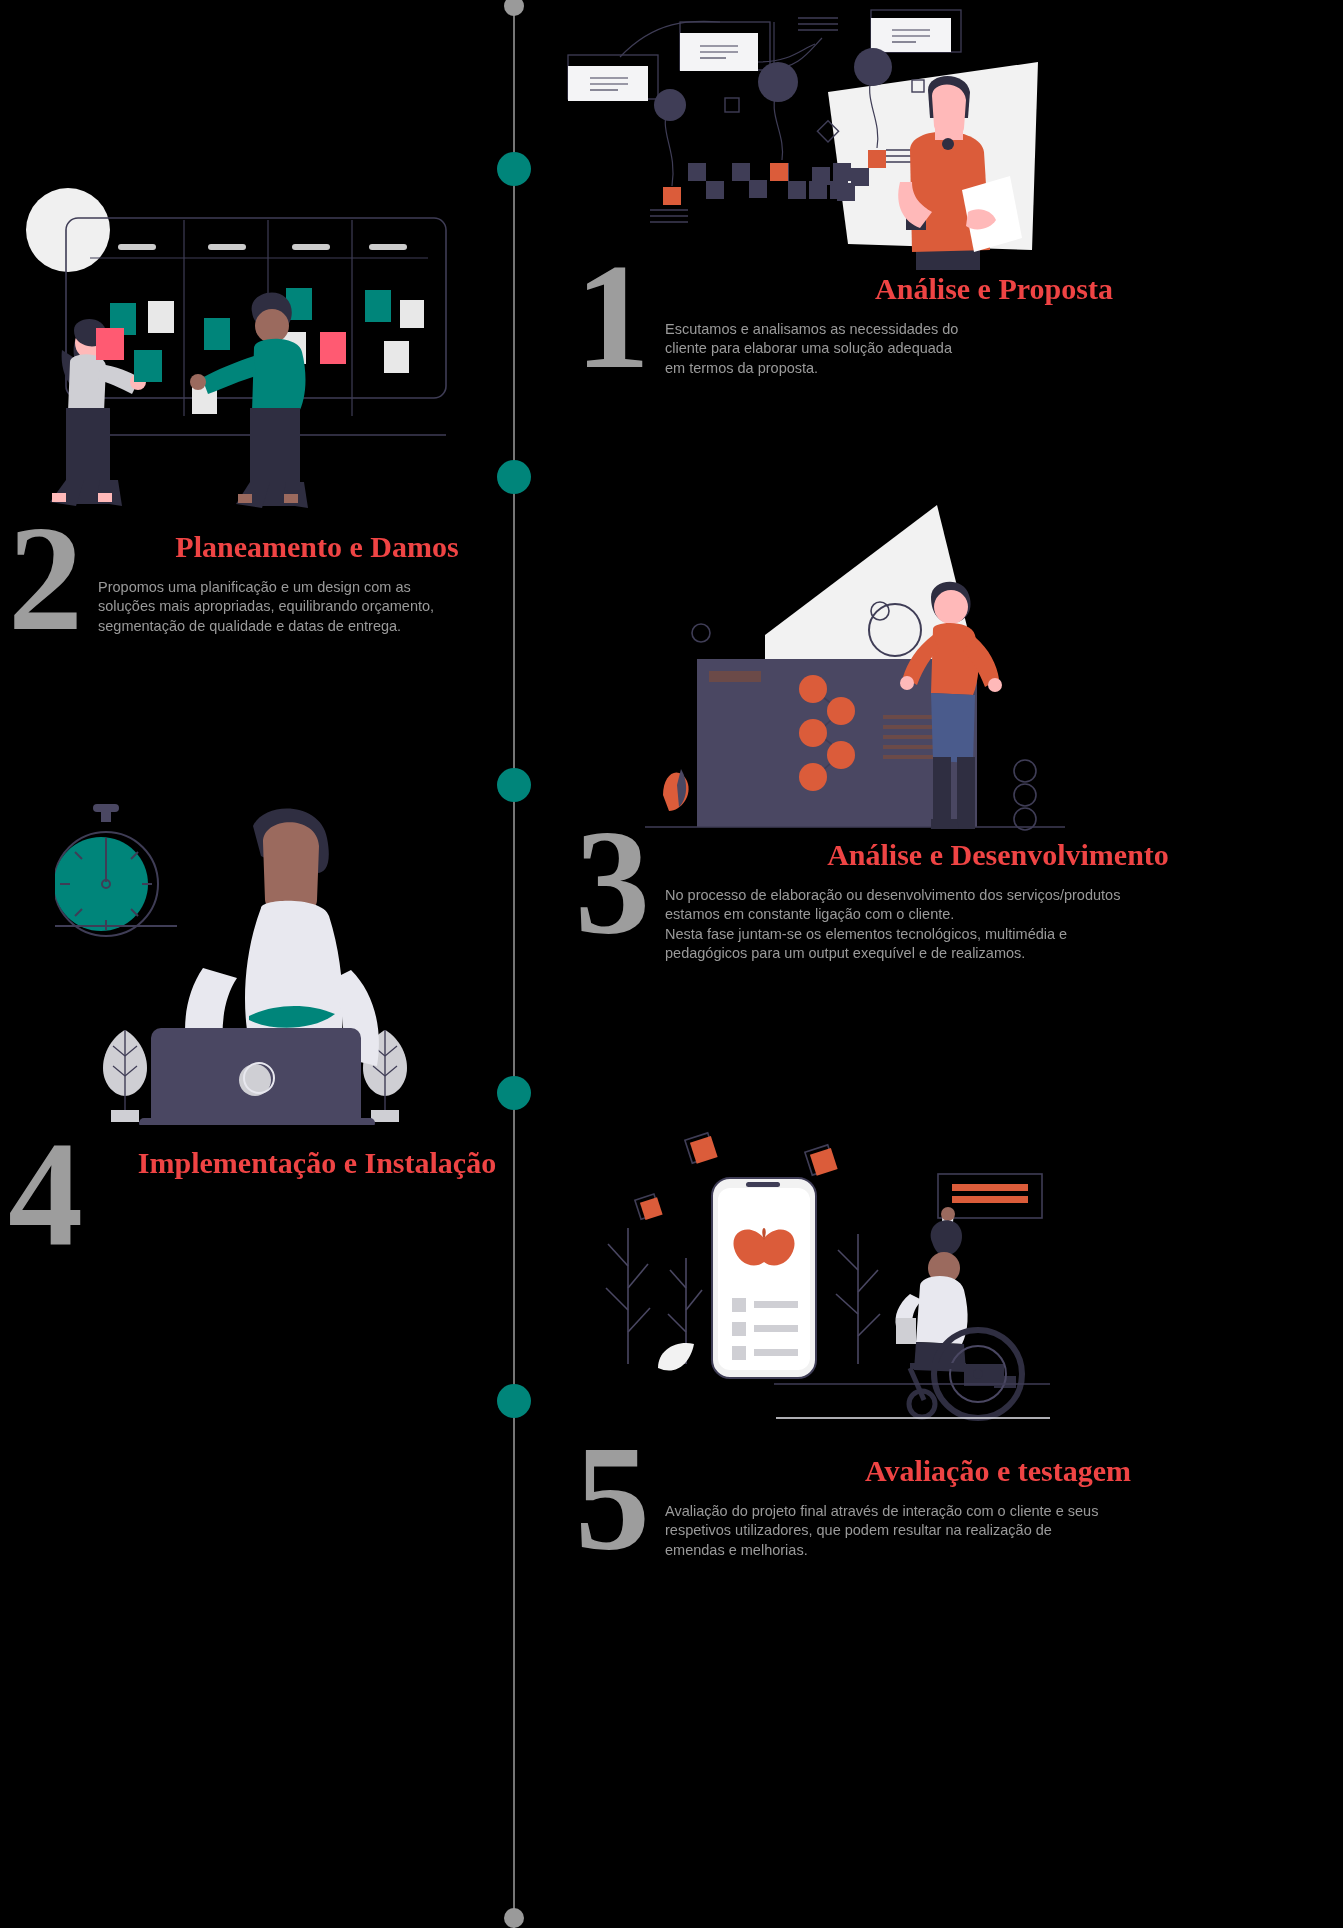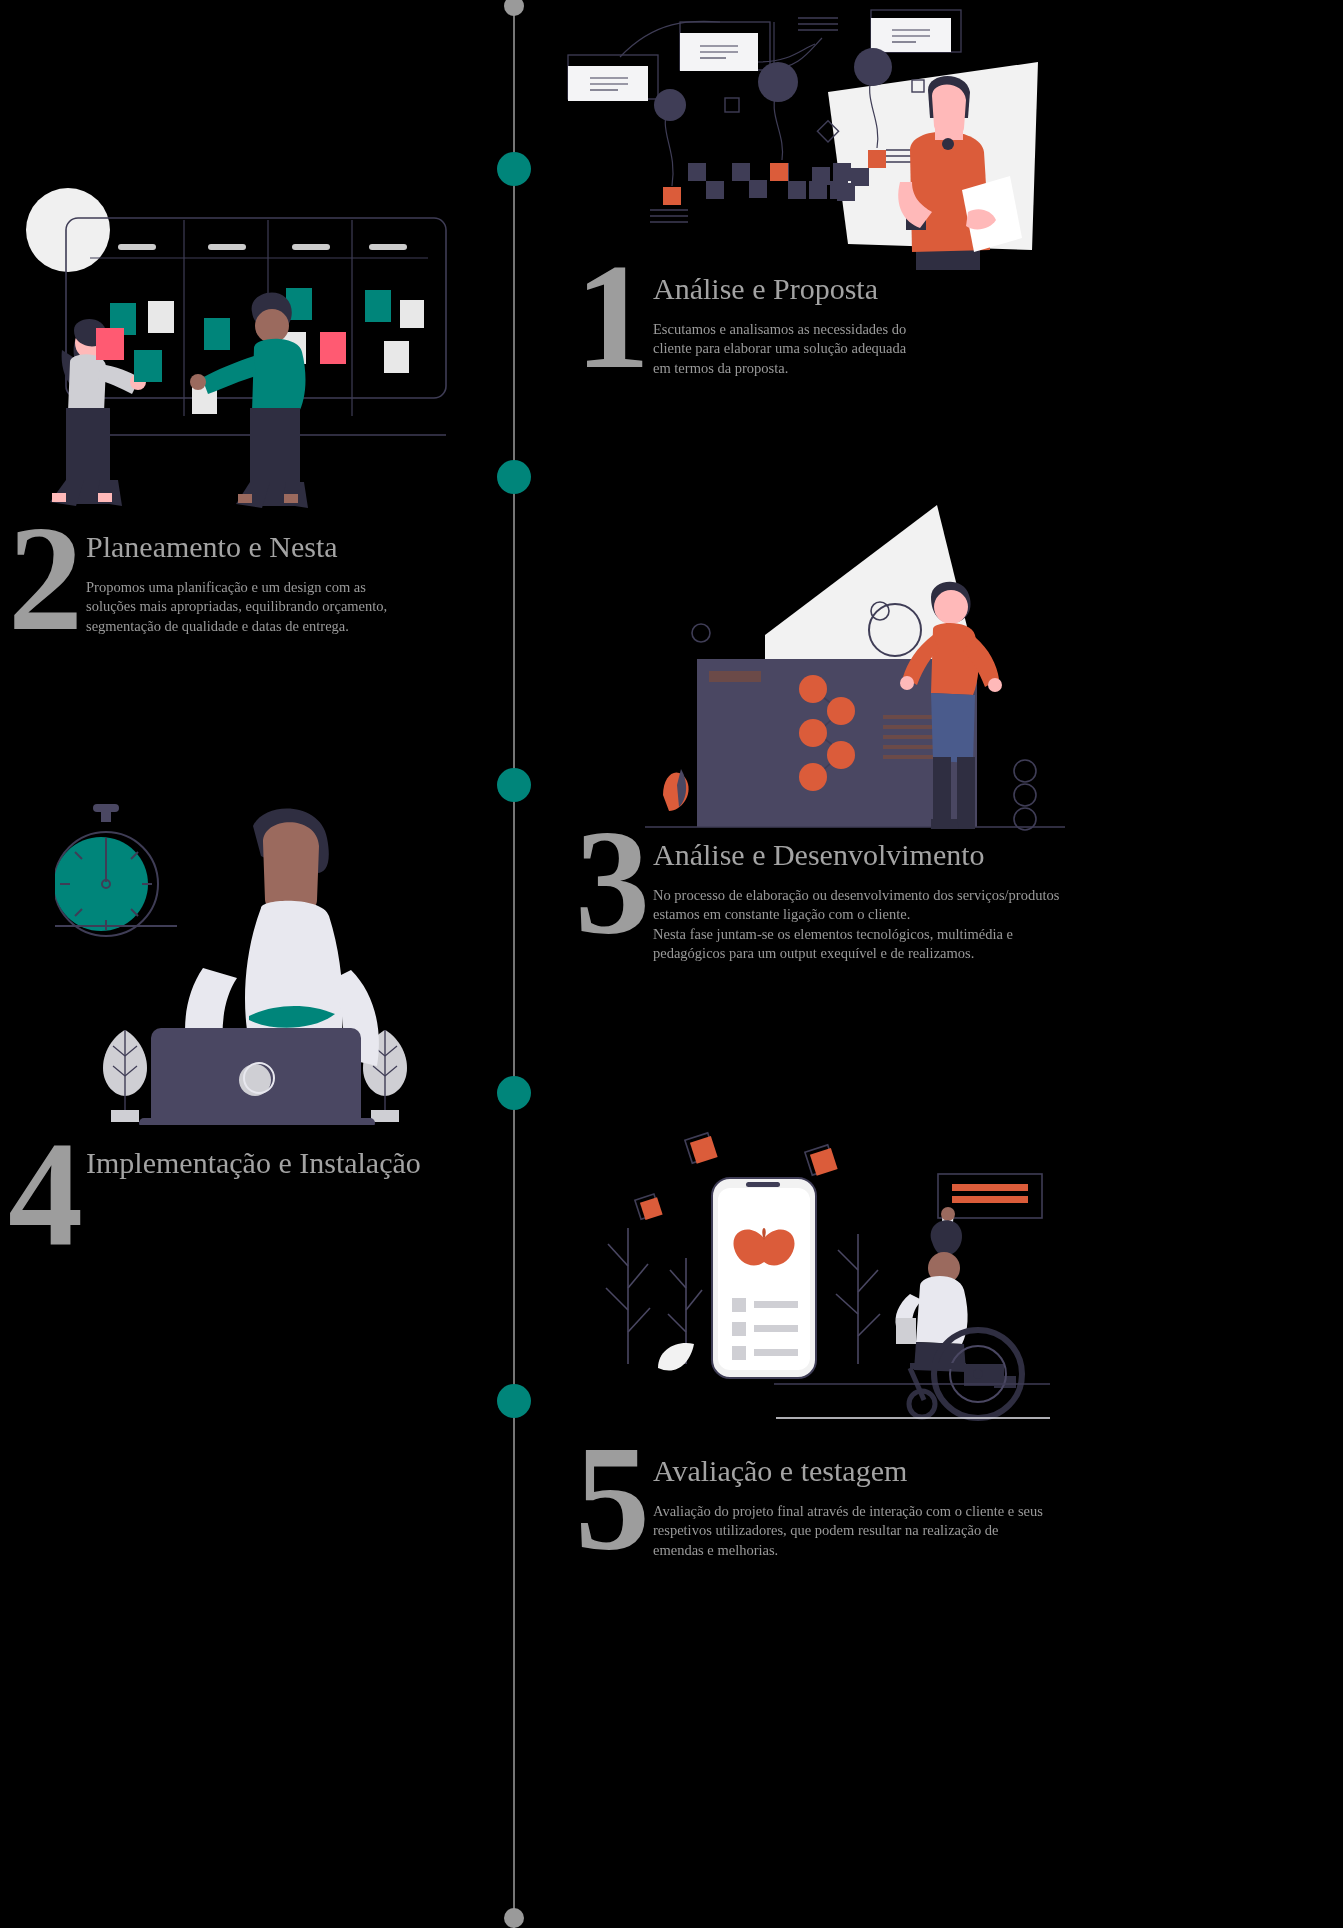--- a/index.html
+++ b/index.html
@@ -22,26 +22,26 @@
     left:504px;width:20px;height:20px;background:#9a9a9a;
   }
 
   
   .step{position:absolute;}
   .step .num{
     position:absolute;color:#9d9d9d;font-family:"Liberation Serif", serif;
     font-size:150px;line-height:.78;font-weight:700;letter-spacing:-4px;
   }
   .step .title{
-    color:#a3a3a3;font-family:"Liberation Serif", serif;
-    font-size:30px;font-weight:400;margin:0 0 14px 0;white-space:nowrap;
+    color:#ef4444;font-family:"Liberation Serif", serif;
+    font-size:30px;font-weight:700;margin:0 0 14px 0;white-space:nowrap;text-align:center;
   }
   .step .body{
-    color:#9a9a9a;font-family:Liberation Serif, serif;
-    font-size:14.5px;line-height:1.33;margin:0;white-space:pre-line;
+    color:#9a9a9a;font-family:Liberation Sans, sans-serif;
+    font-size:14.5px;line-height:1.33;margin:12px;white-space:pre-line;
   }
 
   
   #step-1{left:575px;top:262px;width:760px;}
   #step-1 .num{left:0;top:-4px;}
   #step-1 .txt{margin-left:78px;padding-top:10px;}
 
   
   #step-2{left:8px;top:520px;width:540px;}
   #step-2 .num{left:0;top:0px;}
@@ -447,21 +447,21 @@
       <h2 class="title">Análise e Proposta</h2>
       <p class="body">Escutamos e analisamos as necessidades do
 cliente para elaborar uma solução adequada
 em termos da proposta.</p>
     </div>
   </div>
 
   <div class="step" id="step-2">
     <div class="num">2</div>
     <div class="txt">
-      <h2 class="title">Planeamento e Nesta</h2>
+      <h2 class="title">Planeamento e Damos</h2>
       <p class="body">Propomos uma planificação e um design com as
 soluções mais apropriadas, equilibrando orçamento,
 segmentação de qualidade e datas de entrega.</p>
     </div>
   </div>
 
   <div class="step" id="step-3">
     <div class="num">3</div>
     <div class="txt">
       <h2 class="title">Análise e Desenvolvimento</h2>

